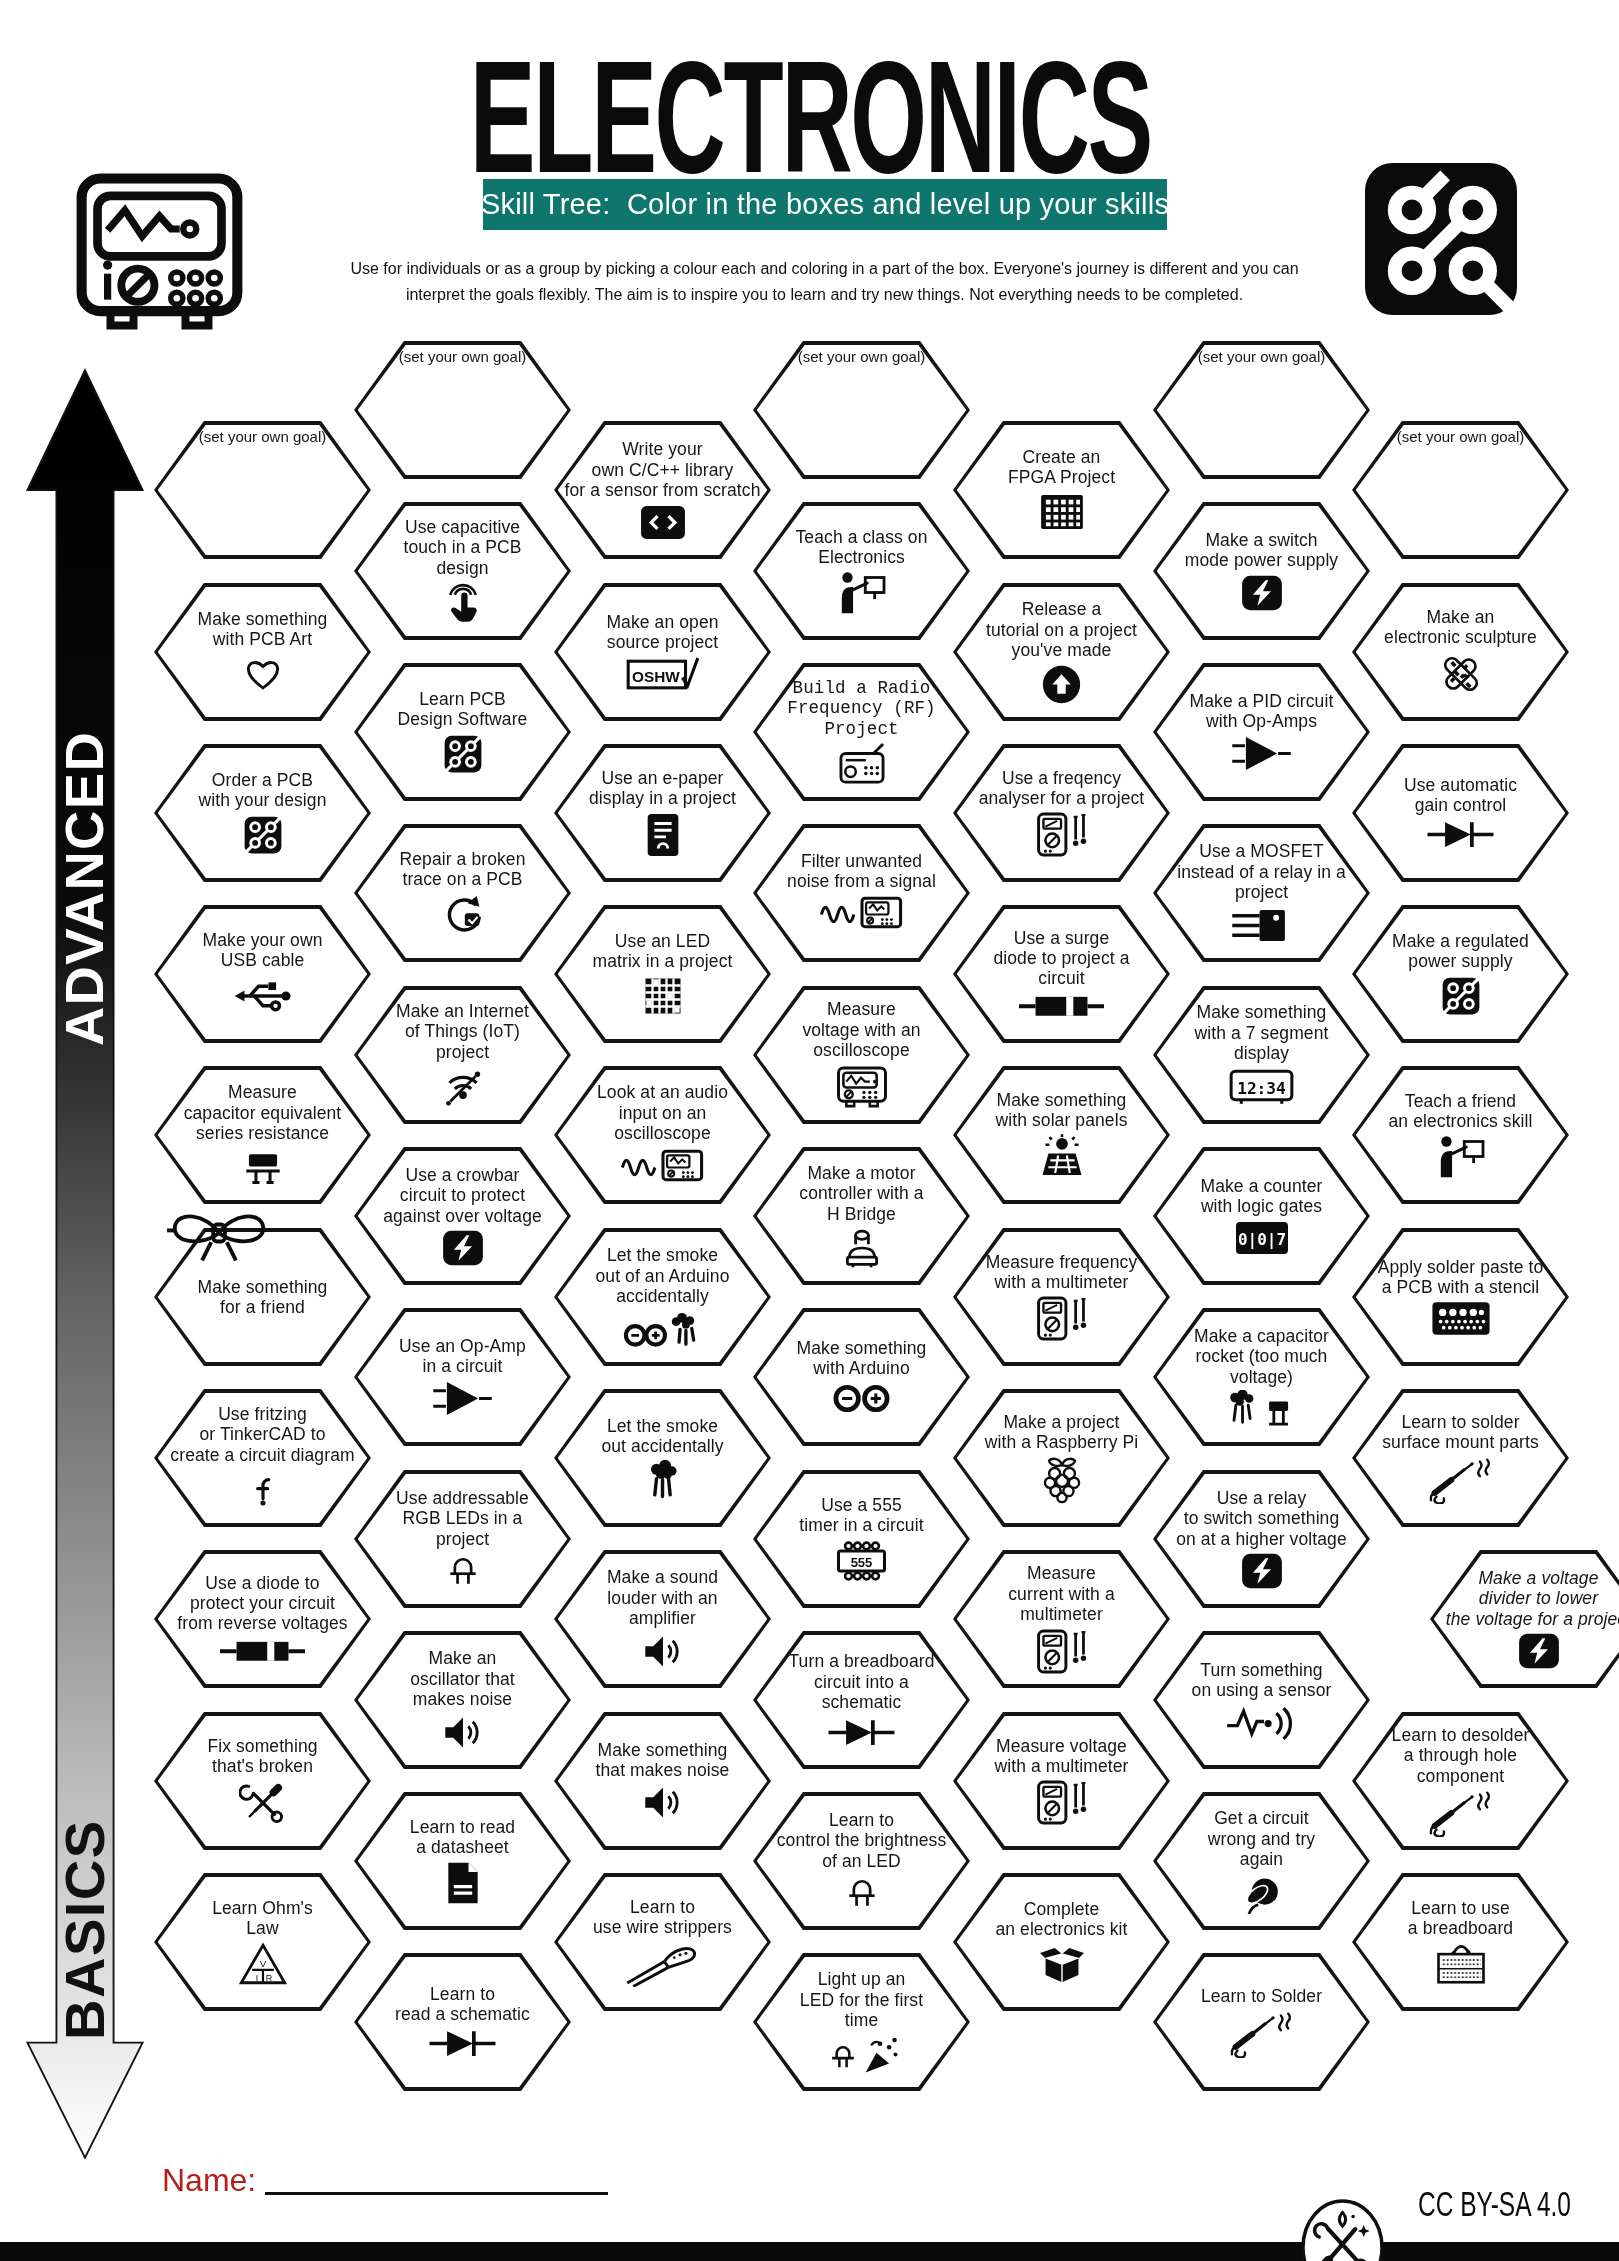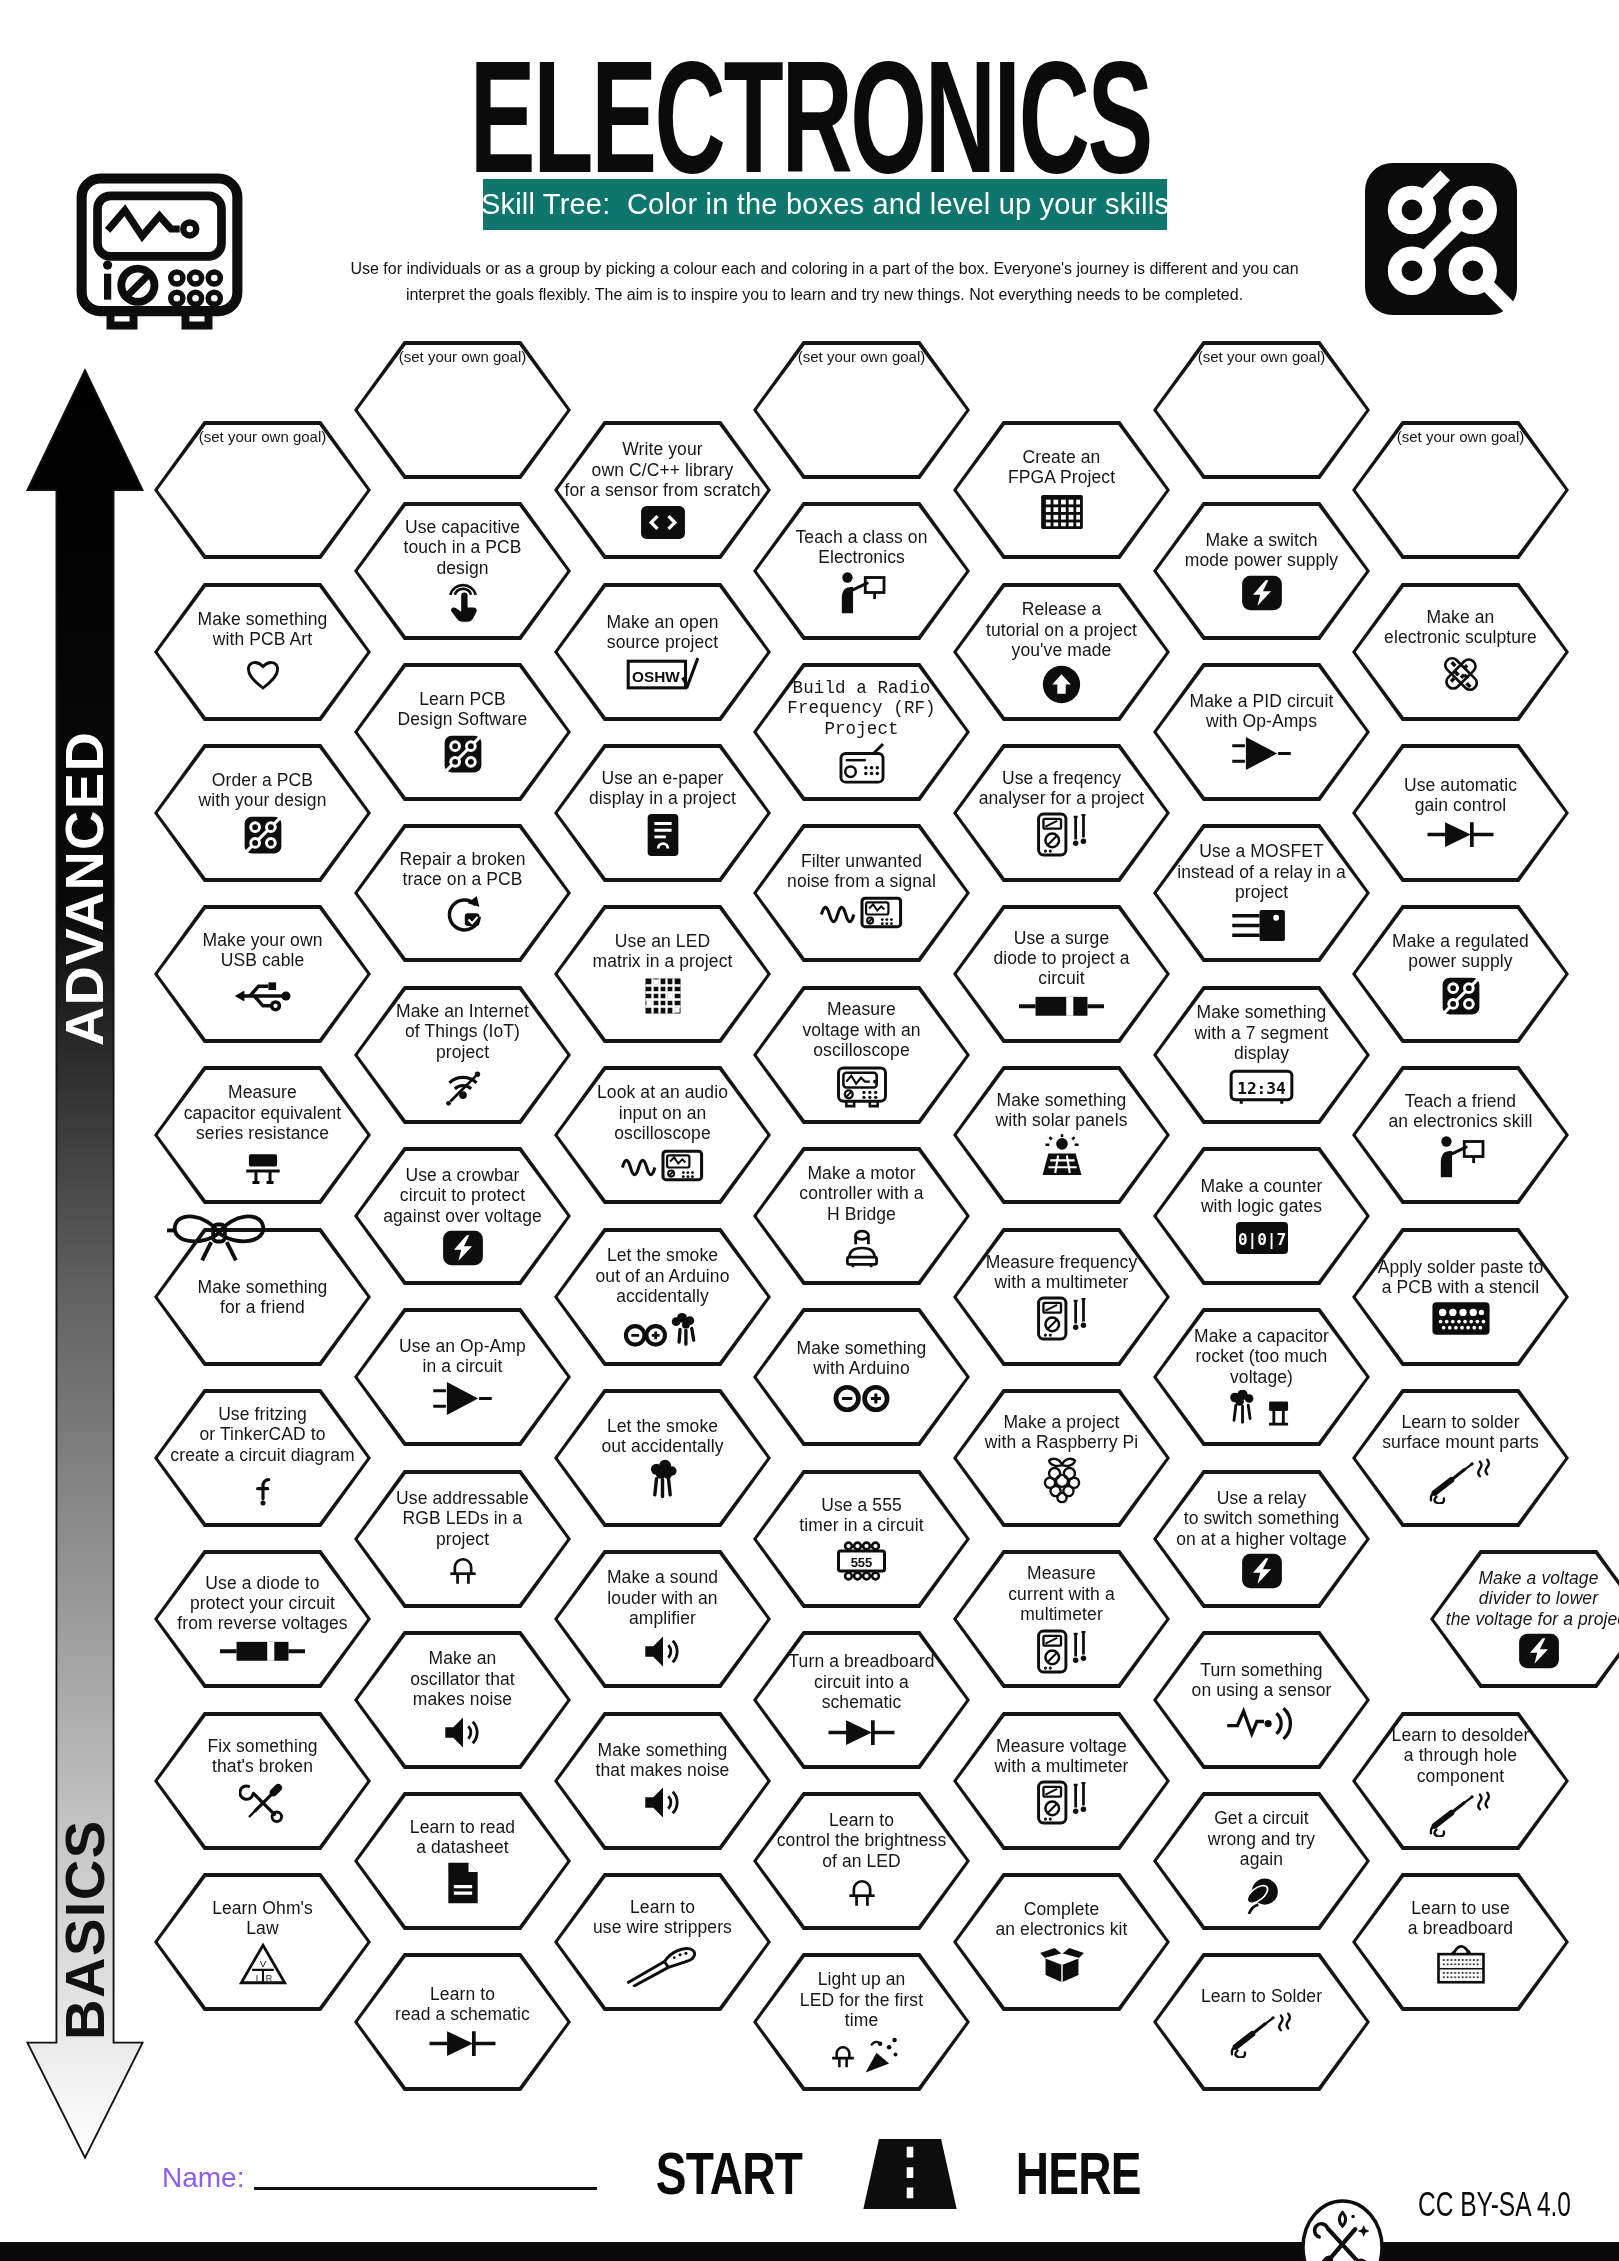--- a/index.html
+++ b/index.html
@@ -34,21 +34,21 @@
   .hx-text{font-size:17.5px;line-height:1.16;color:#161616;letter-spacing:0.1px;white-space:nowrap;}
   .goal-label{position:absolute;top:7.4px;left:0;right:0;text-align:center;font-size:15px;color:#161616;}
   .hx-icon{flex:0 0 auto;}
   .hx-icon.corner{position:absolute;left:13px;top:-25px;}
 
   
   .start-group{position:absolute;left:574px;top:2091px;width:645px;display:flex;
                align-items:center;justify-content:center;gap:19.4px;}
   .start-word{font-size:59px;font-weight:800;transform:scaleX(.78);color:#0b0b0b;letter-spacing:-0.9px;}
   .name-row{position:absolute;left:162px;top:2114px;display:flex;align-items:flex-end;}
-  .name-label{font-size:28px;color:#8b5cf6;}
+  .name-label{font-size:32px;color:#b91c1c;}
   .name-line{width:343px;border-bottom:3.2px solid #111;margin-left:9.2px;margin-bottom:3.7px;}
   .cc{position:absolute;left:1418px;top:2136px;font-size:35px;color:#0b0b0b;
       transform:scaleX(.7);transform-origin:left center;white-space:nowrap;}
   .footer-bar{position:absolute;left:0;top:2194px;width:1620px;height:67px;background:#0a0a0a;}
   .credit{position:absolute;left:0;width:1604px;top:2210px;text-align:center;color:#fff;
           font-size:41px;font-weight:400;letter-spacing:0.5px;transform:scaleX(.72);transform-origin:center;white-space:nowrap;}
   .icons-credit{position:absolute;right:19.4px;top:2215px;color:#fff;font-size:27px;
           transform:scaleX(.8);transform-origin:right center;white-space:nowrap;}
   #badge{position:absolute;left:1300px;top:2150px;z-index:3;}
 </style>
@@ -1297,27 +1297,20 @@
         <div class="hex-w"></div>
         <div class="hex-c">
           <div class="hx-text">Learn to use<br>a breadboard</div>
           <svg class="hx-icon" width="56" height="45" viewBox="0 0 122 98">
             <use href="#i-breadboard"></use>
           </svg>
         </div>
       </div>
     </div>
 
-  <div class="start-group">
-    <span class="start-word">START</span>
-    <svg width="136" height="70" viewBox="0 0 295 152">
-        <use href="#i-road"></use>
-      </svg>
-    <span class="start-word">HERE</span>
-  </div>
 
   <div class="name-row">
     <span class="name-label">Name:</span>
     <div class="name-line"></div>
   </div>
 
   <div class="cc">CC BY-SA 4.0</div>
   <svg id="badge" width="85" height="99" viewBox="0 0 184 215">
       <use href="#logo-badge"></use>
     </svg>

